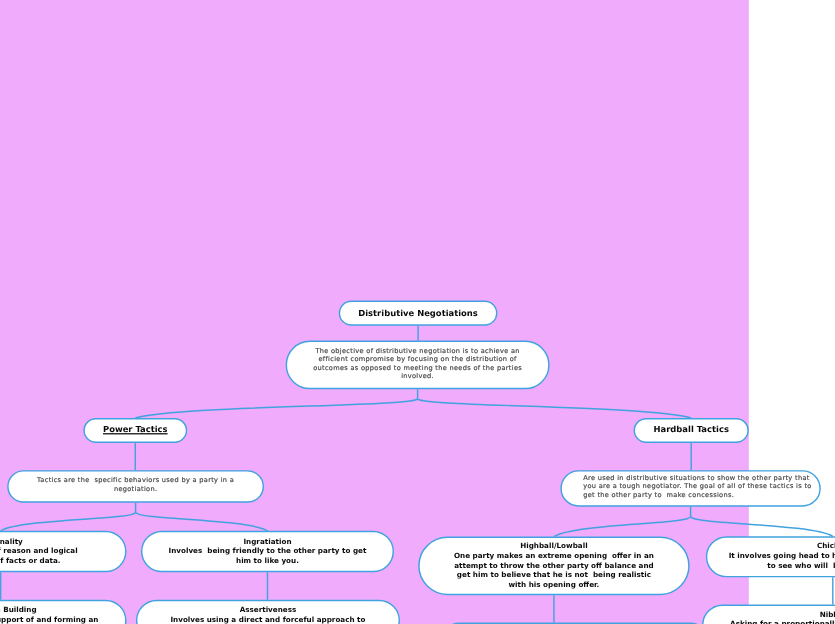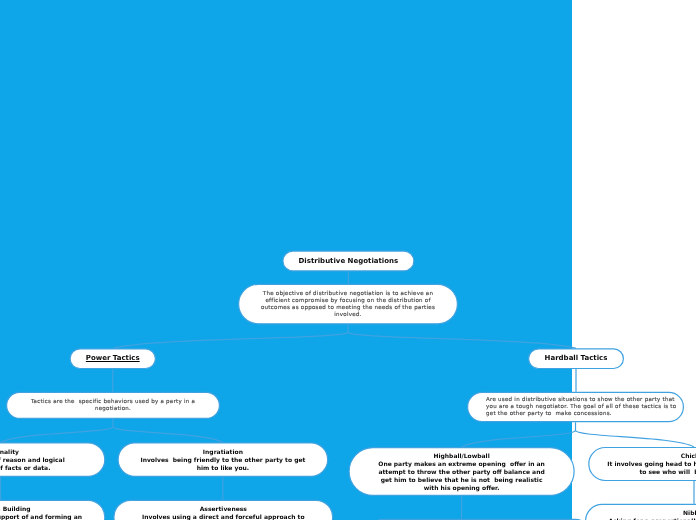--- a/index.html
+++ b/index.html
@@ -1,17 +1,17 @@
 <!DOCTYPE html>
 <html><head>
 <meta charset="utf-8">
 <title>Distributive Negotiations mind map</title>
 <style>
   html,body{margin:0;padding:0;width:696px;height:520px;overflow:hidden;background:#ffffff;}
-  #canvas{position:relative;width:572px;height:520px;background:#0ea5e9;}
+  #canvas{position:relative;width:624px;height:520px;background:#f0abfc;}
   #labels{position:absolute;left:0;top:0;width:696px;height:520px;transform:translateZ(0);}
   svg#shapes{position:absolute;left:0;top:0;width:696px;height:520px;overflow:visible;}
   .node{position:absolute;box-sizing:border-box;display:flex;align-items:center;
         justify-content:center;z-index:2;}
   .t{font-family:"DejaVu Sans",sans-serif;font-weight:bold;font-size:7px;color:#0b0b0b;
      text-align:center;line-height:9px;white-space:pre-wrap;}
   .l{font-family:"DejaVu Sans",sans-serif;font-weight:bold;font-size:6px;color:#0b0b0b;
      text-align:center;line-height:8px;white-space:pre-wrap;}
   .d{font-family:"DejaVu Sans",sans-serif;font-weight:normal;font-size:5.5px;color:#444;
      text-align:center;line-height:7px;letter-spacing:.26px;

